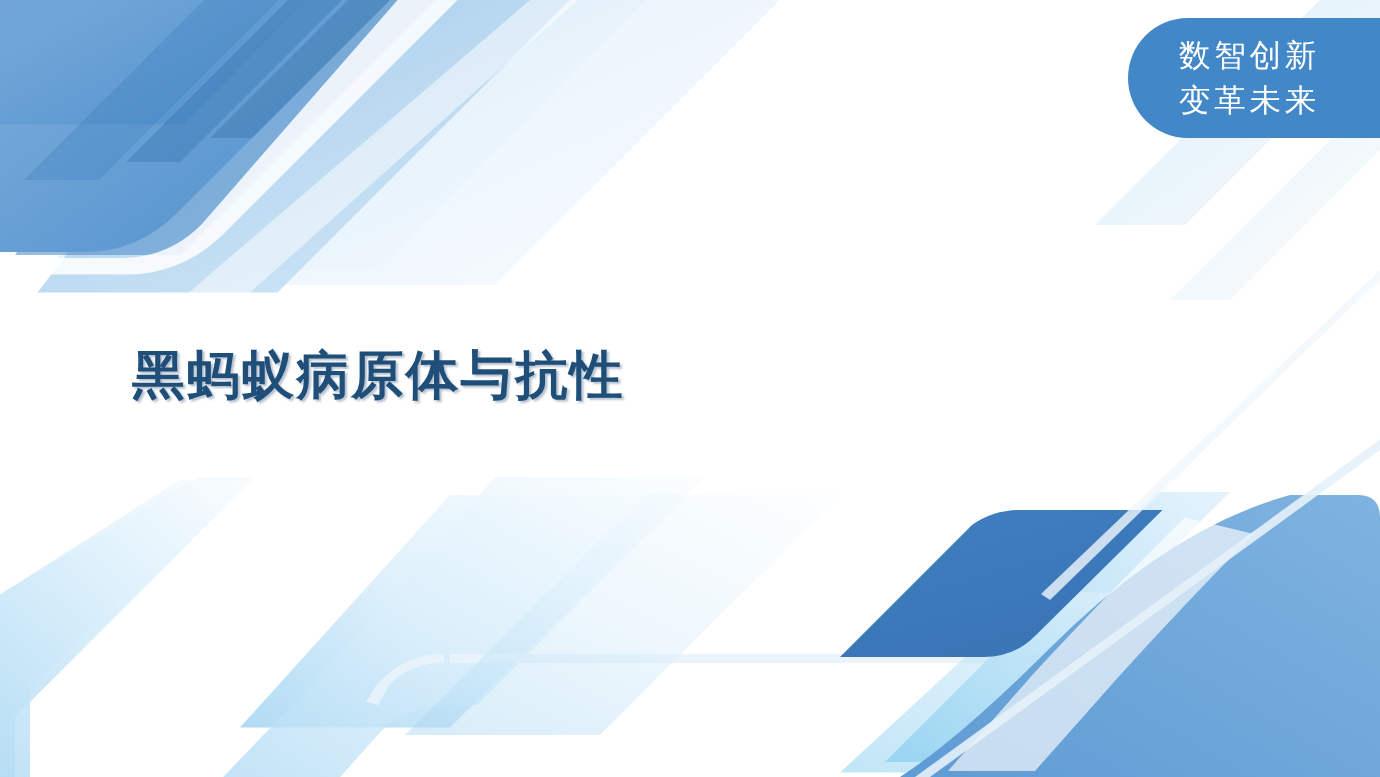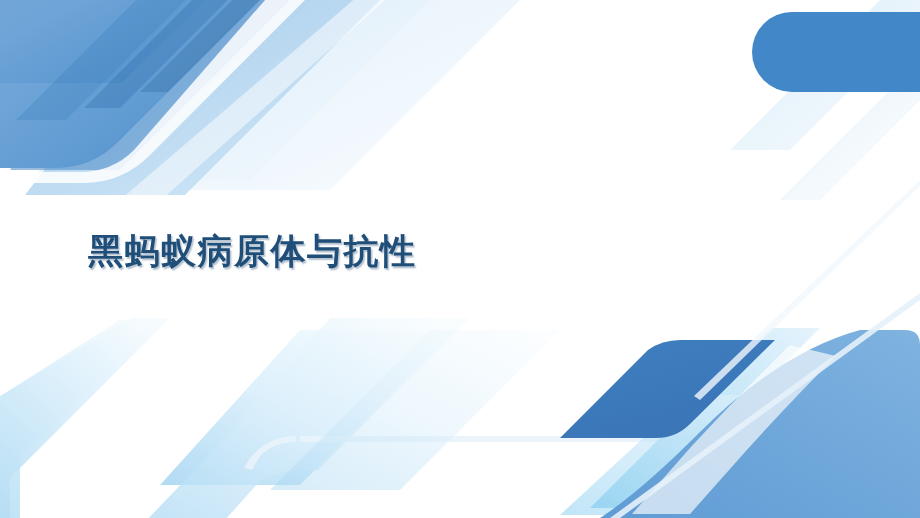--- a/index.html
+++ b/index.html
@@ -272,19 +272,21 @@
 
       <g>
         <path d="M 920 300 L 620 518 L 610 518 L 920 293 Z" fill="#e6f1fa" opacity="0.9"></path>
         <path d="M 920 186 L 700 400 L 694 396 L 920 180 Z" fill="#f0f7fc" opacity="0.8"></path>
       </g>
 
     </g>
   </svg>
 
   <div class="badge">
+    <span class="badge-line">数智创新</span>
+    <span class="badge-line">变革未来</span>
   </div>
 
   <div class="title-block">
     <h1 class="title-text" style="margin:0;">黑蚂蚁病原体与抗性</h1>
   </div>
 
 </div>
 
 </body></html>

